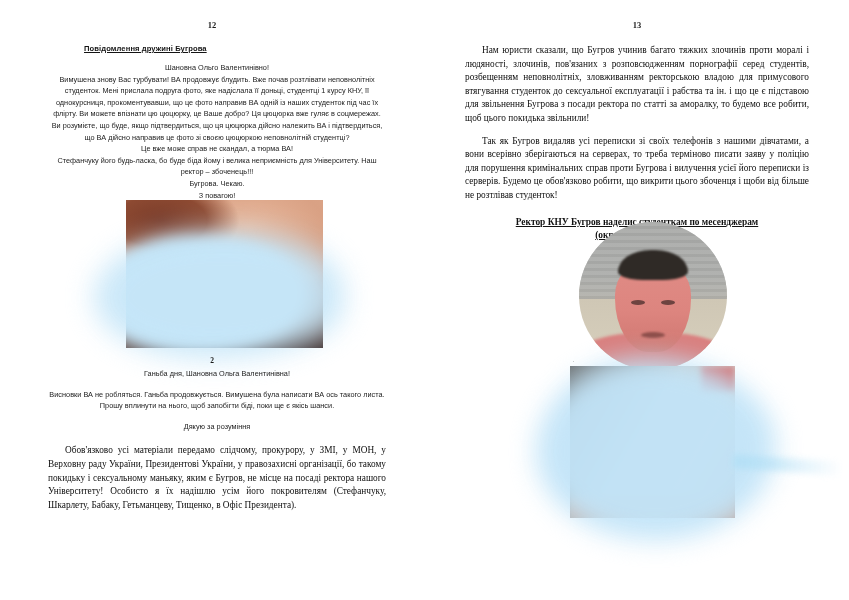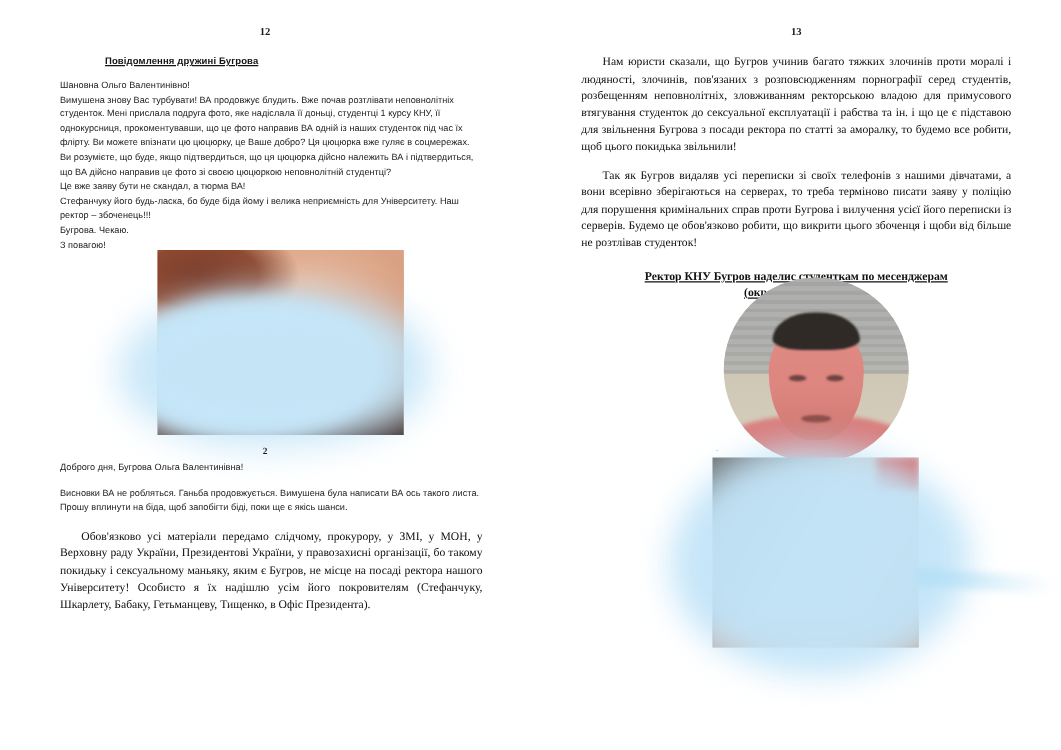--- a/index.html
+++ b/index.html
@@ -63,21 +63,21 @@
     padding-left: 36px;
   }
   .msg {
     font-family: "Liberation Sans", sans-serif;
     font-size: 7.3px;
     line-height: 11.6px;
     color: #1b1b1b;
     letter-spacing: .02px;
     text-align: left;
   }
-  .msg p { margin: 0; }
+  .msg p { margin: 0; text-align: center; }
   .msg p.gap { margin-top: 9px; }
 
   
   .para {
     font-family: "Liberation Serif", serif;
     font-size: 9.3px;
     line-height: 13.6px;
     text-align: justify;
     text-indent: 17px;
     margin: 0 0 9px 0;
@@ -282,38 +282,39 @@
 
     <div class="folio">12</div>
 
     <div class="body-wrap-left">
 
       <div class="msg-head">Повідомлення дружині Бугрова</div>
 
       <div class="msg">
         <p>Шановна Ольго Валентинівно!</p>
         <p>Вимушена знову Вас турбувати! ВА продовжує блудить. Вже почав розтлівати неповнолітніх студенток. Мені прислала подруга фото, яке надіслала її доньці, студентці 1 курсу КНУ, її однокурсниця, прокоментувавши, що це фото направив ВА одній із наших студенток під час їх флірту. Ви можете впізнати цю цюцюрку, це Ваше добро? Ця цюцюрка вже гуляє в соцмережах. Ви розумієте, що буде, якщо підтвердиться, що ця цюцюрка дійсно належить ВА і підтвердиться, що ВА дійсно направив це фото зі своєю цюцюркою неповнолітній студентці?</p>
-        <p>Це вже заяву бути не скандал, а тюрма ВА!</p>
+        <p>Це вже може справ не скандал, а тюрма ВА!</p>
         <p>Стефанчуку його будь-ласка, бо буде біда йому і велика неприємність для Університету. Наш ректор – збоченець!!!</p>
         <p>Бугрова. Чекаю.</p>
         <p>З повагою!</p>
       </div>
 
     </div>
 
     <div class="photo-censored-1"></div>
     <div class="photo-censored-1-spill"></div>
 
     <div class="mini-folio" style="top:356px;">2</div>
 
     <div class="body-wrap-left" style="position:absolute; top:368px; left:0; width:424px; box-sizing:border-box;">
 
       <div class="msg">
-        <p>Доброго дня, Бугрова Ольга Валентинівна!</p>
-        <p class="gap">Висновки ВА не робляться. Ганьба продовжується. Вимушена була написати ВА ось такого листа. Прошу вплинути на біда, щоб запобігти біді, поки ще є якісь шанси.</p>
+        <p>Ганьба дня, Шановна Ольга Валентинівна!</p>
+        <p class="gap">Висновки ВА не робляться. Ганьба продовжується. Вимушена була написати ВА ось такого листа. Прошу вплинути на нього, щоб запобігти біді, поки ще є якісь шанси.</p>
+        <p class="gap">Дякую за розуміння</p>
       </div>
 
       <div style="height:12px;"></div>
 
       <p class="para">Обов'язково усі матеріали передамо слідчому, прокурору, у ЗМІ, у  МОН, у Верховну раду України, Президентові України, у правозахисні організації, бо такому покидьку і сексуальному маньяку, яким є Бугров, не місце на посаді ректора нашого Університету! Особисто я їх надішлю  усім його покровителям (Стефанчуку, Шкарлету, Бабаку, Гетьманцеву, Тищенко, в Офіс Президента).</p>
     </div>
 
   </div>
 
   <div class="col col-right">

